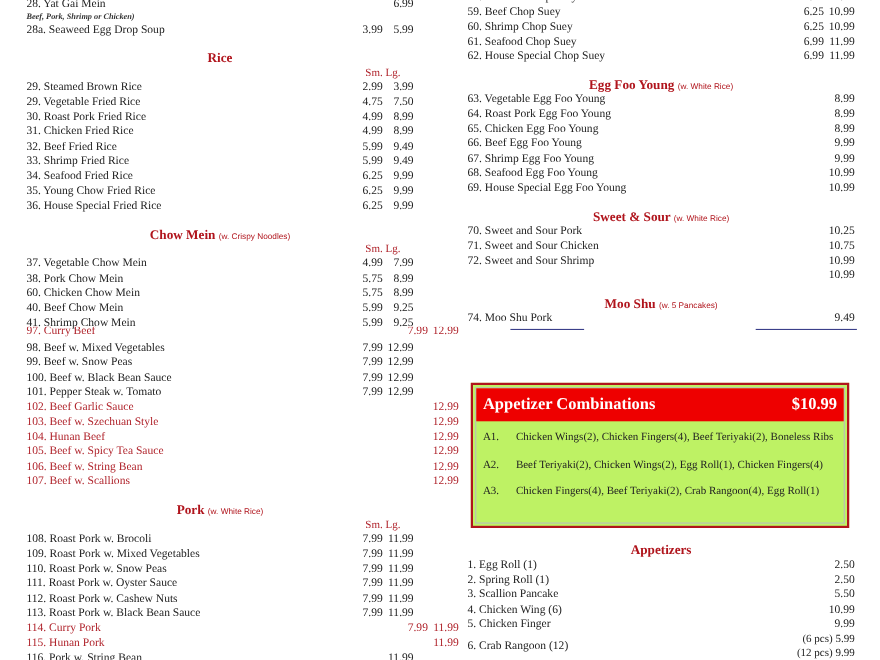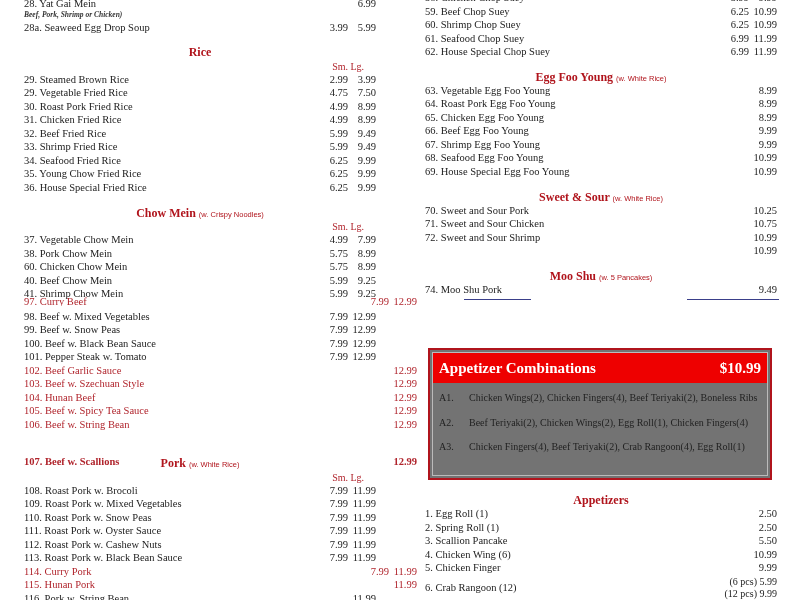--- a/index.html
+++ b/index.html
@@ -12,21 +12,21 @@
   .row .sm { position:absolute; right:28px; width:40px; text-align:right; }
   .row .lg { position:absolute; right:0; width:40px; text-align:right; }
   .row.red, .row.red .sm, .row.red .lg { color:#b0242c;padding-left:41px; }
   .sub { position:absolute; left:0; font-size:7.5px; font-style:italic; line-height:10px; color:#333; }
   .heading { position:absolute; left:0; width:100%; text-align:center; font-size:12px; font-weight:bold; color:#b0141c; line-height:16px; }
   .heading .note { font-family:"Liberation Sans", sans-serif; font-weight:normal; font-size:7.5px; color:#b0141c; }
   .colhdr { position:absolute; left:0; width:100%; height:12px; font-size:10px; color:#b0242c; line-height:12px; }
   .colhdr .sm { position:absolute; right:28px; width:40px; text-align:right; }
   .colhdr .lg { position:absolute; right:12px; width:40px; text-align:right; }
   .uline { position:absolute; height:1px; background:#3a3f8a; }
-  .combo-box { position:absolute; left:428px; top:348px; width:344px; height:132px; border:2px solid #b0141c; box-sizing:border-box; padding:2px; background:#737373; }
+  .combo-box { position:absolute; left:428px; top:348px; width:344px; height:132px; border:2px solid #b0141c; box-sizing:border-box; padding:2px; background:#bef264; }
   .combo-inner { border:1px solid #bbb; height:100%; box-sizing:border-box; position:relative; }
   .combo-head { height:30px; background:#ee0000; color:#fff; font-weight:bold; font-size:15px; line-height:30px; position:relative; }
   .combo-head .title { position:absolute; left:6px; }
   .combo-head .price { position:absolute; right:6px; }
   .combo-row { position:absolute; left:6px; font-size:10px; height:14px; line-height:14px; white-space:nowrap; }
   .combo-row .code { display:inline-block; width:30px; }
   .crab-price { position:absolute; right:0; text-align:right; font-size:10px; line-height:12px; }
 </style>
 </head>
 <body>
@@ -169,21 +169,21 @@
       <span class="lg">12.99</span>
     </div>
   <div class="row red" style="top:404px;">
       <span class="name">105. Beef w. Spicy Tea Sauce</span>
       <span class="lg">12.99</span>
     </div>
   <div class="row red" style="top:418px;">
       <span class="name">106. Beef w. String Bean</span>
       <span class="lg">12.99</span>
     </div>
-  <div class="row red" style="top:455px;font-weight:bold;">
+  <div class="row red" style="top:431px;">
       <span class="name">107. Beef w. Scallions</span>
       <span class="lg">12.99</span>
     </div>
 
   <div class="heading" style="top:455px;">
     <span>Pork</span>
     <span class="note">(w. White Rice)</span>
   </div>
   <div class="colhdr" style="top:472px;">
     <span class="sm">Sm.</span>

